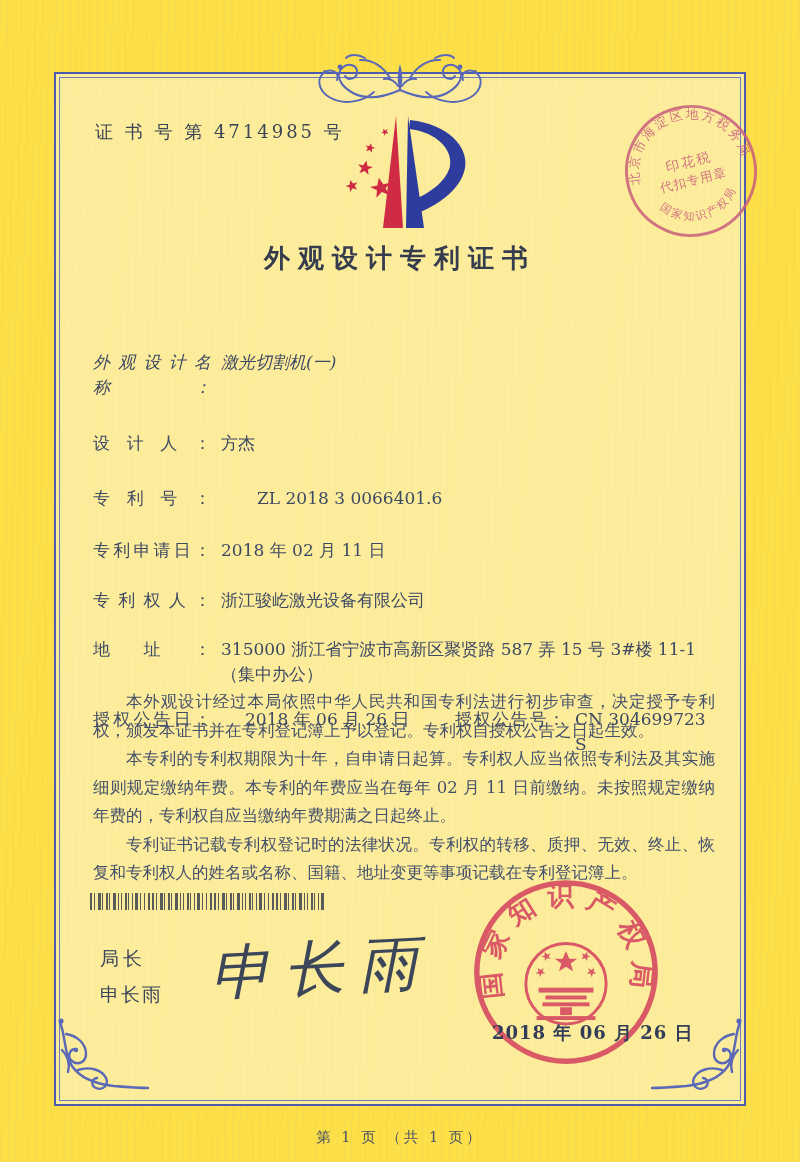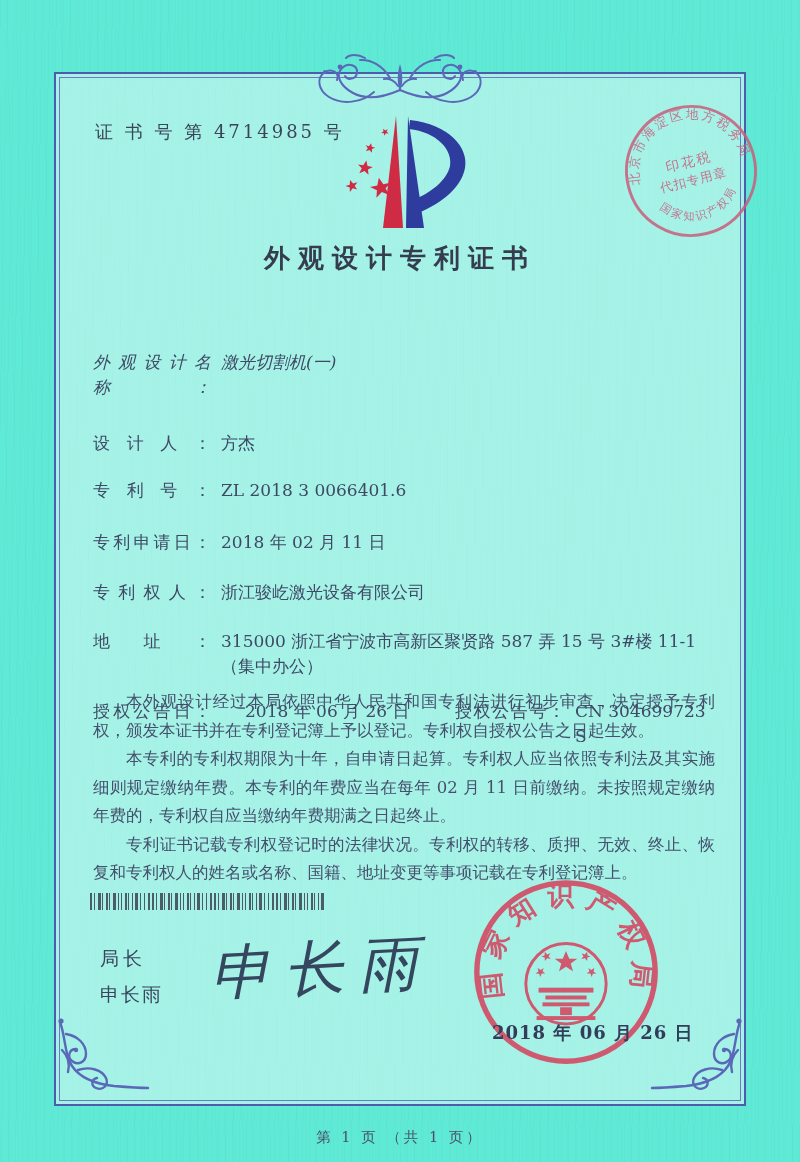--- a/index.html
+++ b/index.html
@@ -1,19 +1,19 @@
 <!DOCTYPE html>
 <html><head>
 <meta charset="utf-8">
 <style>
   * { margin:0; padding:0; box-sizing:border-box; }
   html,body { background:#e8eaee; }
   .page {
     position:relative; width:800px; height:1162px; margin:0 auto;
-    background:#5eead4;
+    background:#fde047;
     font-family:"DejaVu Serif","Liberation Serif",serif;
     overflow:hidden;
   }
   
   .page::before {
     content:""; position:absolute; inset:0;
     background:
       repeating-linear-gradient(91deg, rgba(110,130,190,0.05) 0 1px, transparent 1px 7px),
       repeating-linear-gradient(89deg, rgba(140,120,180,0.04) 0 1px, transparent 1px 9px);
     pointer-events:none;
@@ -29,21 +29,21 @@
   }
   .abs { position:absolute; }
   .cert-number { left:95px; top:120px; font-size:18px; letter-spacing:3px; color:#3c4458; }
   .title { left:0; top:241px; width:100%; text-align:center; font-size:26px;
            font-weight:600; letter-spacing:8px; color:#353c4e; }
   .fields { left:93px; top:350px; width:622px; }
   .frow { display:flex; align-items:flex-start; position:relative;
           font-size:17px; color:#3e4964; line-height:25px; }
   .flabel { flex:0 0 118px; text-align:justify; text-align-last:justify; }
   .fvalue { margin-left:10px; flex:1; }
-  .r1{margin-top:0;font-style:italic;} .r2{margin-top:31px;} .r3{margin-top:22px;} .r4{margin-top:27px;}
+  .r1{margin-top:0;font-style:italic;} .r2{margin-top:31px;} .r3{margin-top:30px;gap:36px;} .r4{margin-top:27px;}
   .r5{margin-top:25px;} .r6{margin-top:24px;} .r7{margin-top:20px;gap:24px;}
   .grant-no-group { position:absolute; left:362px; top:0; display:flex; }
   .grant-no-group .flabel { flex:0 0 110px; }
   .paragraphs { left:93px; top:688px; width:622px; font-size:16.5px;
                 color:#44506c; line-height:28.5px; text-align:justify; }
   .paragraphs p { text-indent:2em; }
   .barcode { left:90px; top:893px; width:234px; height:17px;
     background:repeating-linear-gradient(90deg,
       #3c4250 0 2px, transparent 2px 4px, #3c4250 4px 5px, transparent 5px 8px,
       #3c4250 8px 11px, transparent 11px 12px, #3c4250 12px 13px, transparent 13px 16px,

